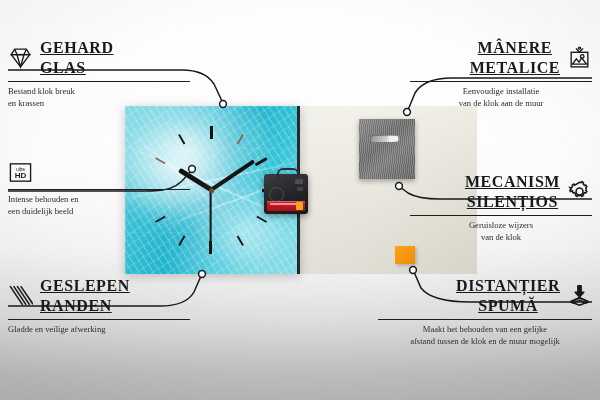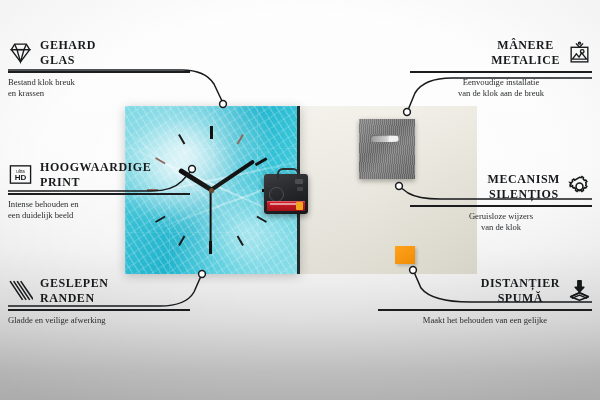--- a/index.html
+++ b/index.html
@@ -85,21 +85,21 @@
   .battery-txt{position:absolute;left:3px;top:2px;width:26px;height:2px;background:rgba(255,255,255,.55);}
 
   .spacer{position:absolute;left:270px;top:140px;width:20px;height:18px;
     background:linear-gradient(145deg,#ffa21a,#f08c06);box-shadow:2px 2px 3px rgba(0,0,0,.18);}
 
   
   .feat{position:absolute;}
   .feat .row{display:flex;align-items:center;gap:7px;}
   .feat.left .row{justify-content:flex-start;}
   .feat.right .row{justify-content:flex-end;}
-  .feat .ttl{font-size:12px;letter-spacing:.55px;color:#17191b;line-height:1.22;font-weight:700;text-transform:uppercase;}
+  .feat .ttl{font-size:16px;letter-spacing:.55px;color:#17191b;line-height:1.22;font-weight:700;text-transform:uppercase;text-decoration:underline;}
   .feat.right .ttl{text-align:center;}
   .rule{height:1.4px;background:#1b1d1f;margin:4px 0 4px;}
   .feat .sub{font-size:8.6px;color:#2a2c2e;line-height:1.30;}
   .feat.right .sub{text-align:center;}
   .ic{width:25px;height:25px;flex:0 0 25px;display:flex;align-items:flex-start;justify-content:center;}
   .ic svg{display:block;}
 
   .lines{position:absolute;inset:0;pointer-events:none;}
 </style>
 </head>
@@ -221,21 +221,20 @@
 
   <div class="feat left" style="left:8px;top:160px;width:182px;">
     <div class="row">
       <span class="ic">
         <svg width="25" height="25" viewBox="0 0 26 26">
           <rect x="2.5" y="4" width="21" height="18" fill="none" stroke="#17191b" stroke-width="1.4"></rect>
           <text x="13" y="11.6" font-family="Liberation Sans, sans-serif" font-size="4.6" text-anchor="middle" fill="#17191b">ultra</text>
           <text x="13" y="19.2" font-family="Liberation Sans, sans-serif" font-size="8.4" font-weight="bold" text-anchor="middle" fill="#17191b">HD</text>
         </svg>
       </span>
-      <span class="ttl"><span>HOOGWAARDIGE</span><br><span>PRINT</span></span>
     </div>
     <div class="rule"></div>
     <div class="sub"><span>Intense behouden en</span><br><span>een duidelijk beeld</span></div>
   </div>
 
   <div class="feat left" style="left:8px;top:276px;width:182px;">
     <div class="row">
       <span class="ic">
         <svg width="25" height="25" viewBox="0 0 24 24" stroke="#17191b" stroke-width="1.5" fill="none">
           <path d="M2 3 L14 21"></path>
@@ -257,21 +256,21 @@
         <svg width="25" height="25" viewBox="0 0 24 24" fill="none" stroke="#17191b" stroke-width="1.3">
           <rect x="4" y="7" width="16" height="14"></rect>
           <path d="M12 7 8.6 3.2M12 7l3.4-3.8"></path>
           <circle cx="12" cy="3" r="1"></circle>
           <path d="M5.2 18.4 9 13.2l2.6 3.2 2.4-4 4.8 6z"></path>
           <circle cx="14.6" cy="11" r="1.7"></circle>
         </svg>
       </span>
     </div>
     <div class="rule"></div>
-    <div class="sub"><span>Eenvoudige installatie</span><br><span>van de klok aan de breuk</span></div>
+    <div class="sub"><span>Eenvoudige installatie</span><br><span>van de klok aan de muur</span></div>
   </div>
 
   <div class="feat right" style="left:410px;top:172px;width:182px;">
     <div class="row">
       <span class="ttl"><span>MECANISM</span><br><span>SILENȚIOS</span></span>
       <span class="ic">
         <svg width="25" height="25" viewBox="0 0 24 24" fill="none" stroke="#17191b" stroke-width="1.5">
           <path d="M12 3.2l1.5.35.8-1.0 1.5 1.0-.25 1.3 1.2 1.2 1.3-.25 1.0 1.5-1.0.8.35 1.5-.35 1.5 1.0.8-1.0 1.5-1.3-.25-1.2 1.2.25 1.3-1.5 1.0-.8-1.0-1.5.35-1.5-.35-.8 1.0-1.5-1.0.25-1.3-1.2-1.2-1.3.25-1.0-1.5 1.0-.8L3.2 12l-.35-1.5 1.0-.8-1.0-1.5 1.3.25 1.2-1.2-.25-1.3 1.5-1.0.8 1.0z"></path>
           <circle cx="12" cy="12" r="3.3"></circle>
         </svg>
@@ -287,16 +286,16 @@
       <span class="ic">
         <svg width="25" height="25" viewBox="0 0 24 24" fill="none" stroke="#17191b" stroke-width="1.4" stroke-linejoin="round">
           <path d="M10.4 2.6h3.2v6.2h2.6L12 13.4 7.8 8.8h2.6z" fill="#17191b"></path>
           <path d="M12 14.2 3.4 18l8.6 3.4L20.6 18z"></path>
           <path d="M3.4 18 12 14.2 20.6 18"></path>
           <path d="M4.6 19.6 12 16.4l7.4 3.2"></path>
         </svg>
       </span>
     </div>
     <div class="rule"></div>
-    <div class="sub"><span>Maakt het behouden van een gelijke</span><br></div>
+    <div class="sub"><span>Maakt het behouden van een gelijke</span><br><span>afstand tussen de klok en de muur mogelijk</span></div>
   </div>
 
 </div>
 
 </body></html>

